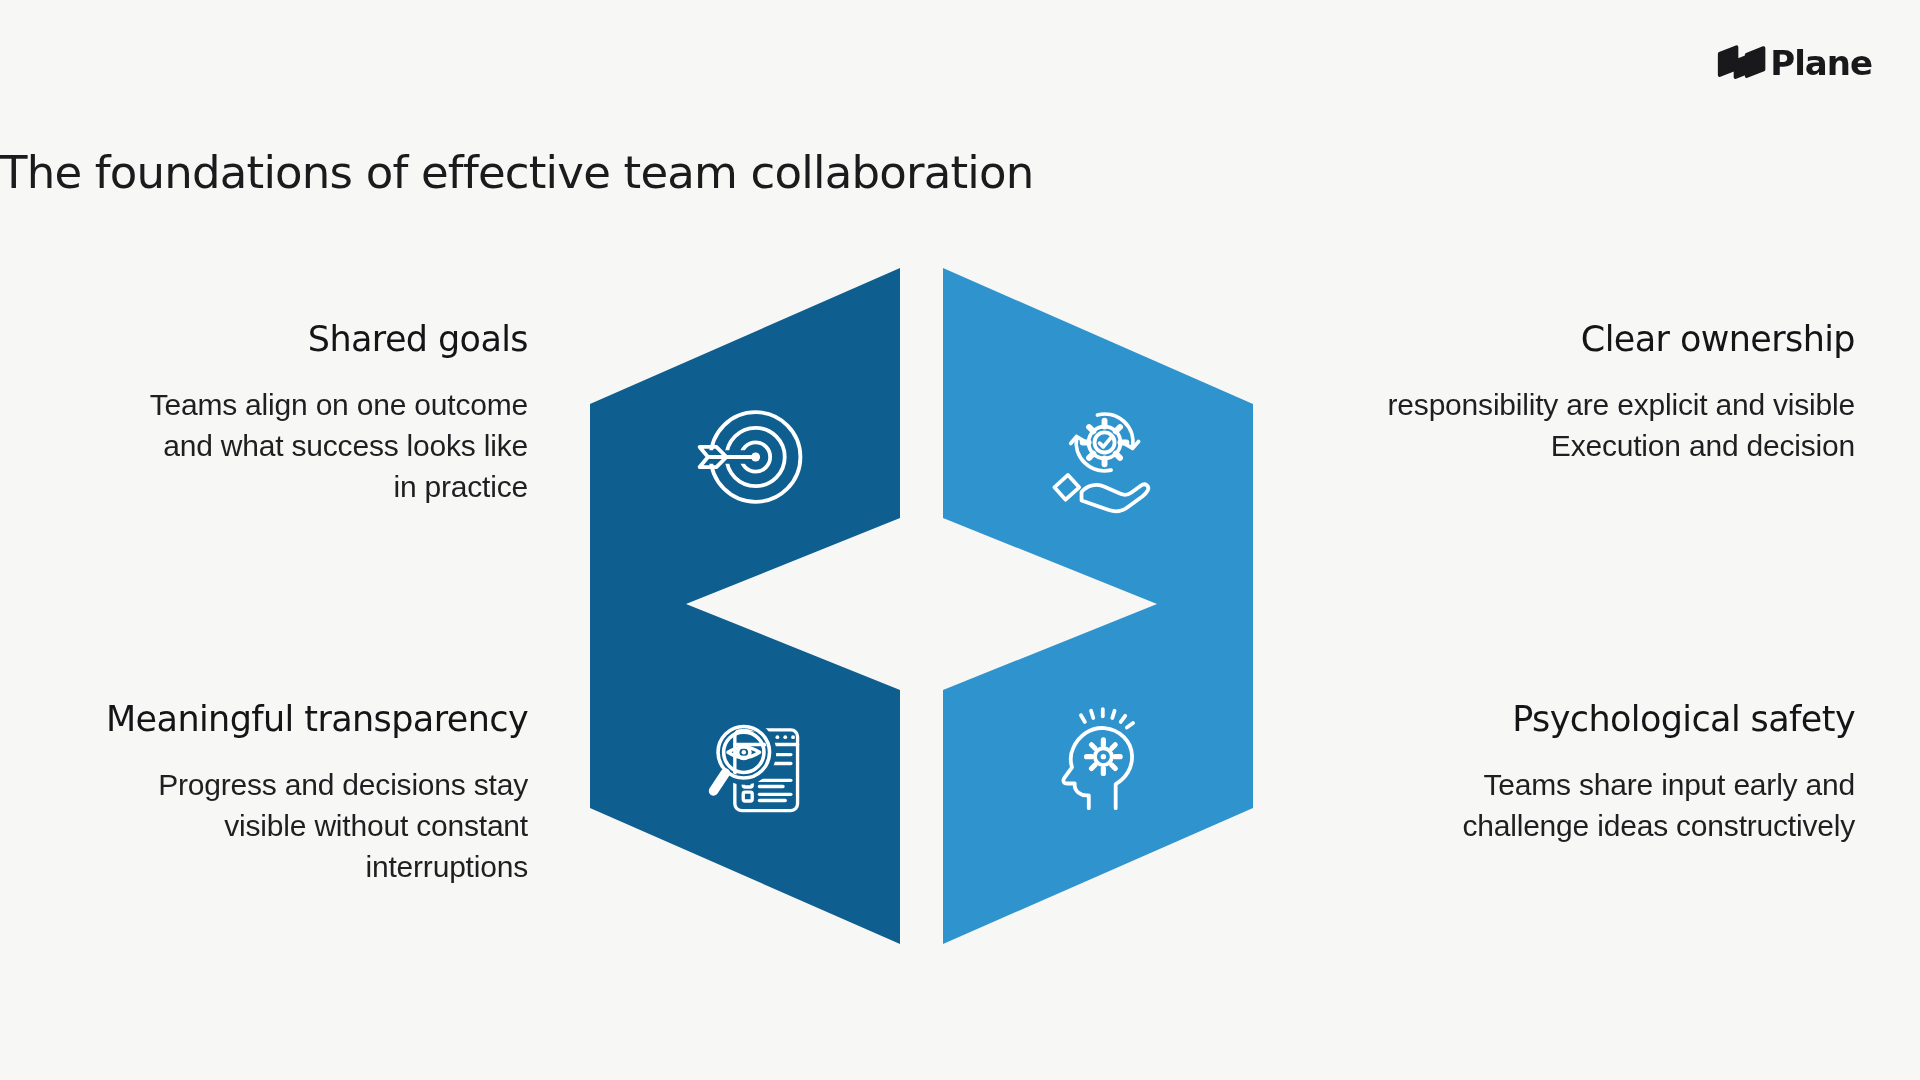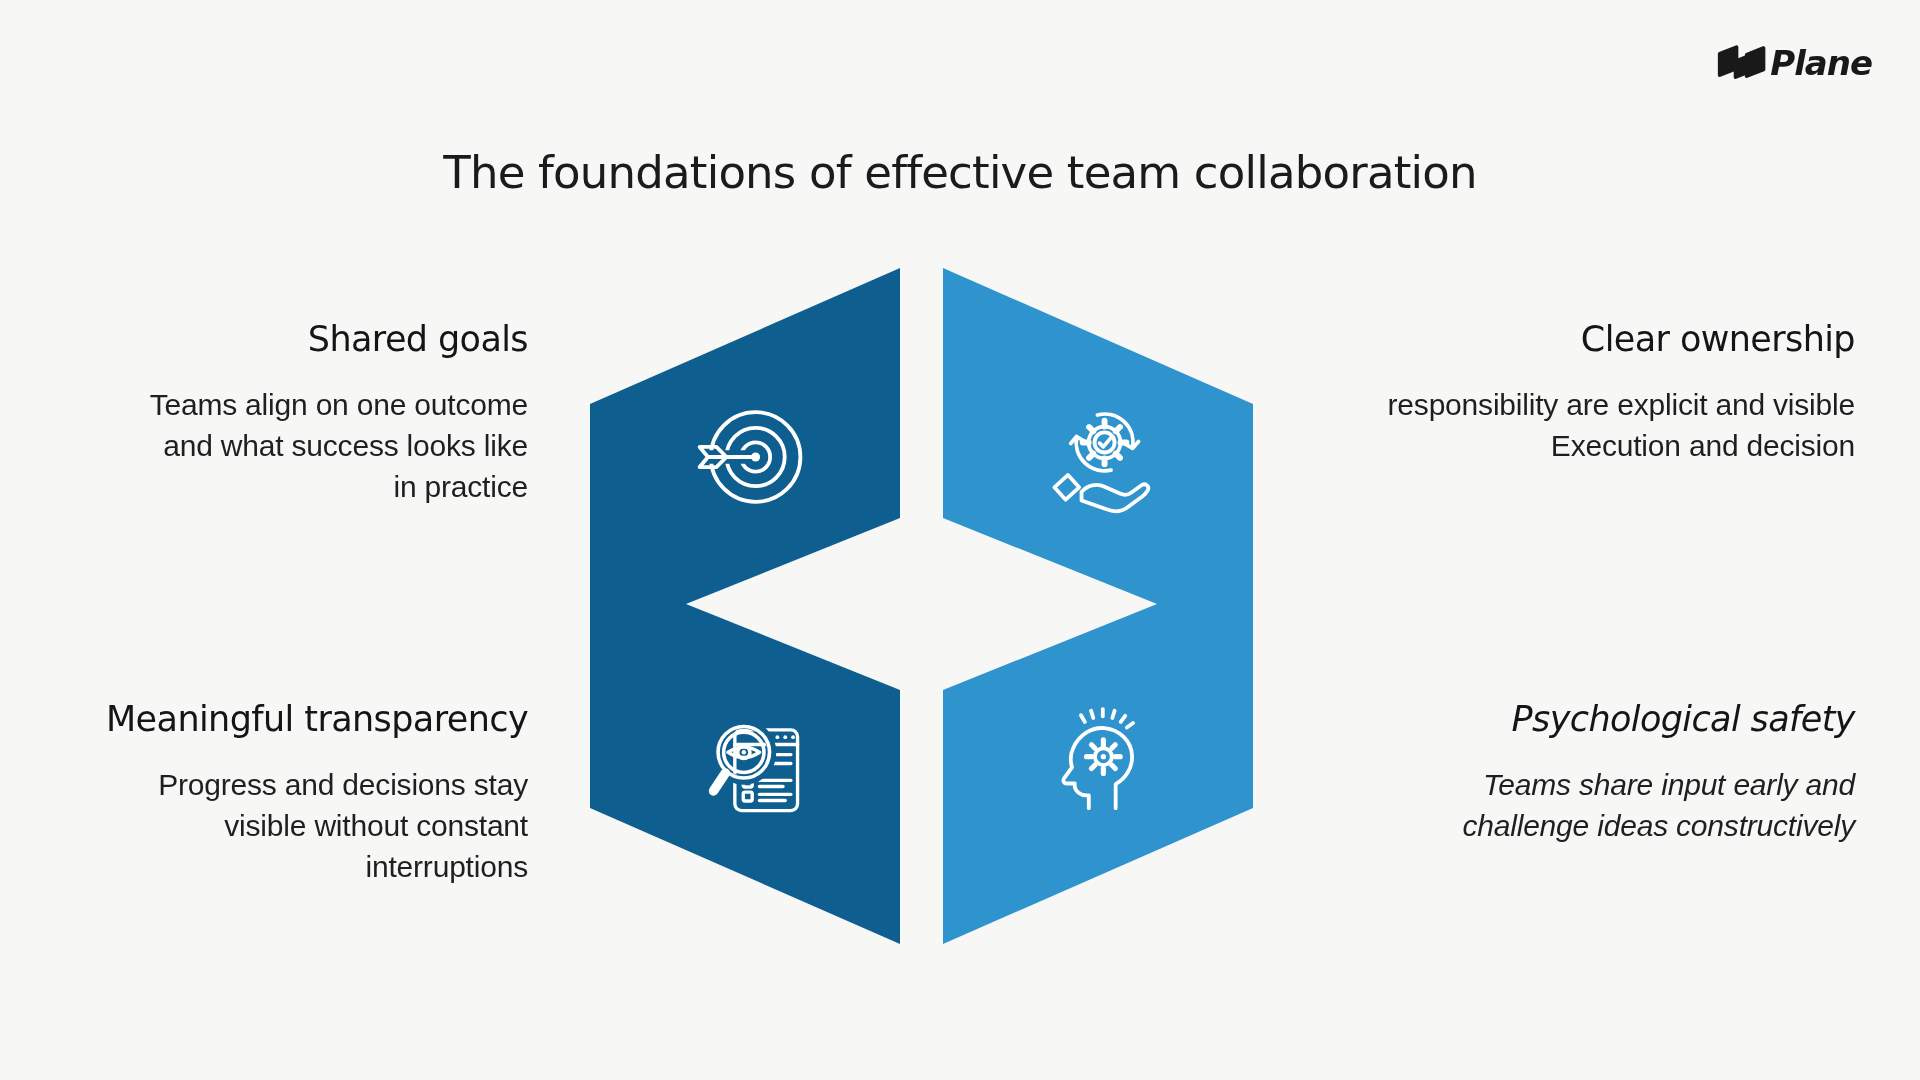--- a/index.html
+++ b/index.html
@@ -1,24 +1,24 @@
 <!DOCTYPE html>
 <html><head>
 <meta charset="utf-8">
 <style>
   html,body{margin:0;padding:0;}
   body{width:1920px;height:1080px;overflow:hidden;background:#f7f7f6;position:relative;
        font-family:"Liberation Sans",sans-serif;color:#1a1a1a;}
   .stage{position:absolute;inset:0;width:1920px;height:1080px;}
 
-  .title{position:absolute;left:0;right:0;top:116px;text-align:center;
+  .title{position:absolute;left:0;right:0;top:116px;
          font-family:"DejaVu Sans",sans-serif;font-size:45px;font-weight:400;
          letter-spacing:-0.8px;color:#1b1b1d;}
 
-  .logo{position:absolute;top:42px;right:48px;display:flex;align-items:center;gap:0;font-style:italic;}
+  .logo{position:absolute;top:42px;right:48px;display:flex;align-items:center;gap:0;}
   .logo-text{font-family:"DejaVu Sans",sans-serif;font-weight:700;font-size:34px;
              letter-spacing:-1px;color:#19191c;}
 
   .hex{position:absolute;left:589px;top:266px;width:665px;height:678px;}
 
   .icon{position:absolute;width:112px;height:112px;}
   .icon svg{width:100%;height:100%;display:block;}
   #icon-target{left:694px;top:401px;}
   #icon-gear-hand{left:1042px;top:400px;width:118px;height:118px;}
   #icon-magnifier{left:699px;top:712px;}
@@ -26,21 +26,21 @@
 
   .block{position:absolute;width:560px;}
   .block.right-align{text-align:right;}
   .block.left-align{text-align:right;}
   .block h2{margin:0 0 24px 0;font-family:"DejaVu Sans",sans-serif;font-weight:400;
             font-size:35px;letter-spacing:-0.6px;color:#151517;line-height:1.2;}
   .block .body{font-size:30px;line-height:41px;letter-spacing:-0.2px;color:#1f1f21;}
   #block-shared-goals{right:1392px;top:318px;}
   #block-clear-ownership{left:1295px;top:318px;}
   #block-meaningful-transparency{right:1392px;top:698px;}
-  #block-psychological-safety{left:1295px;top:698px;font-style:italic;}
+  #block-psychological-safety{left:1295px;top:698px;}
 </style>
 </head>
 <body>
 
 <div class="stage">
 
   <div class="logo">
     <svg width="54" height="42" viewBox="0 0 58 44">
       <g fill="#19191c" stroke="#19191c" stroke-width="4" stroke-linejoin="round">
         <polygon points="4,12 22,5 22,28 4,35"></polygon>

